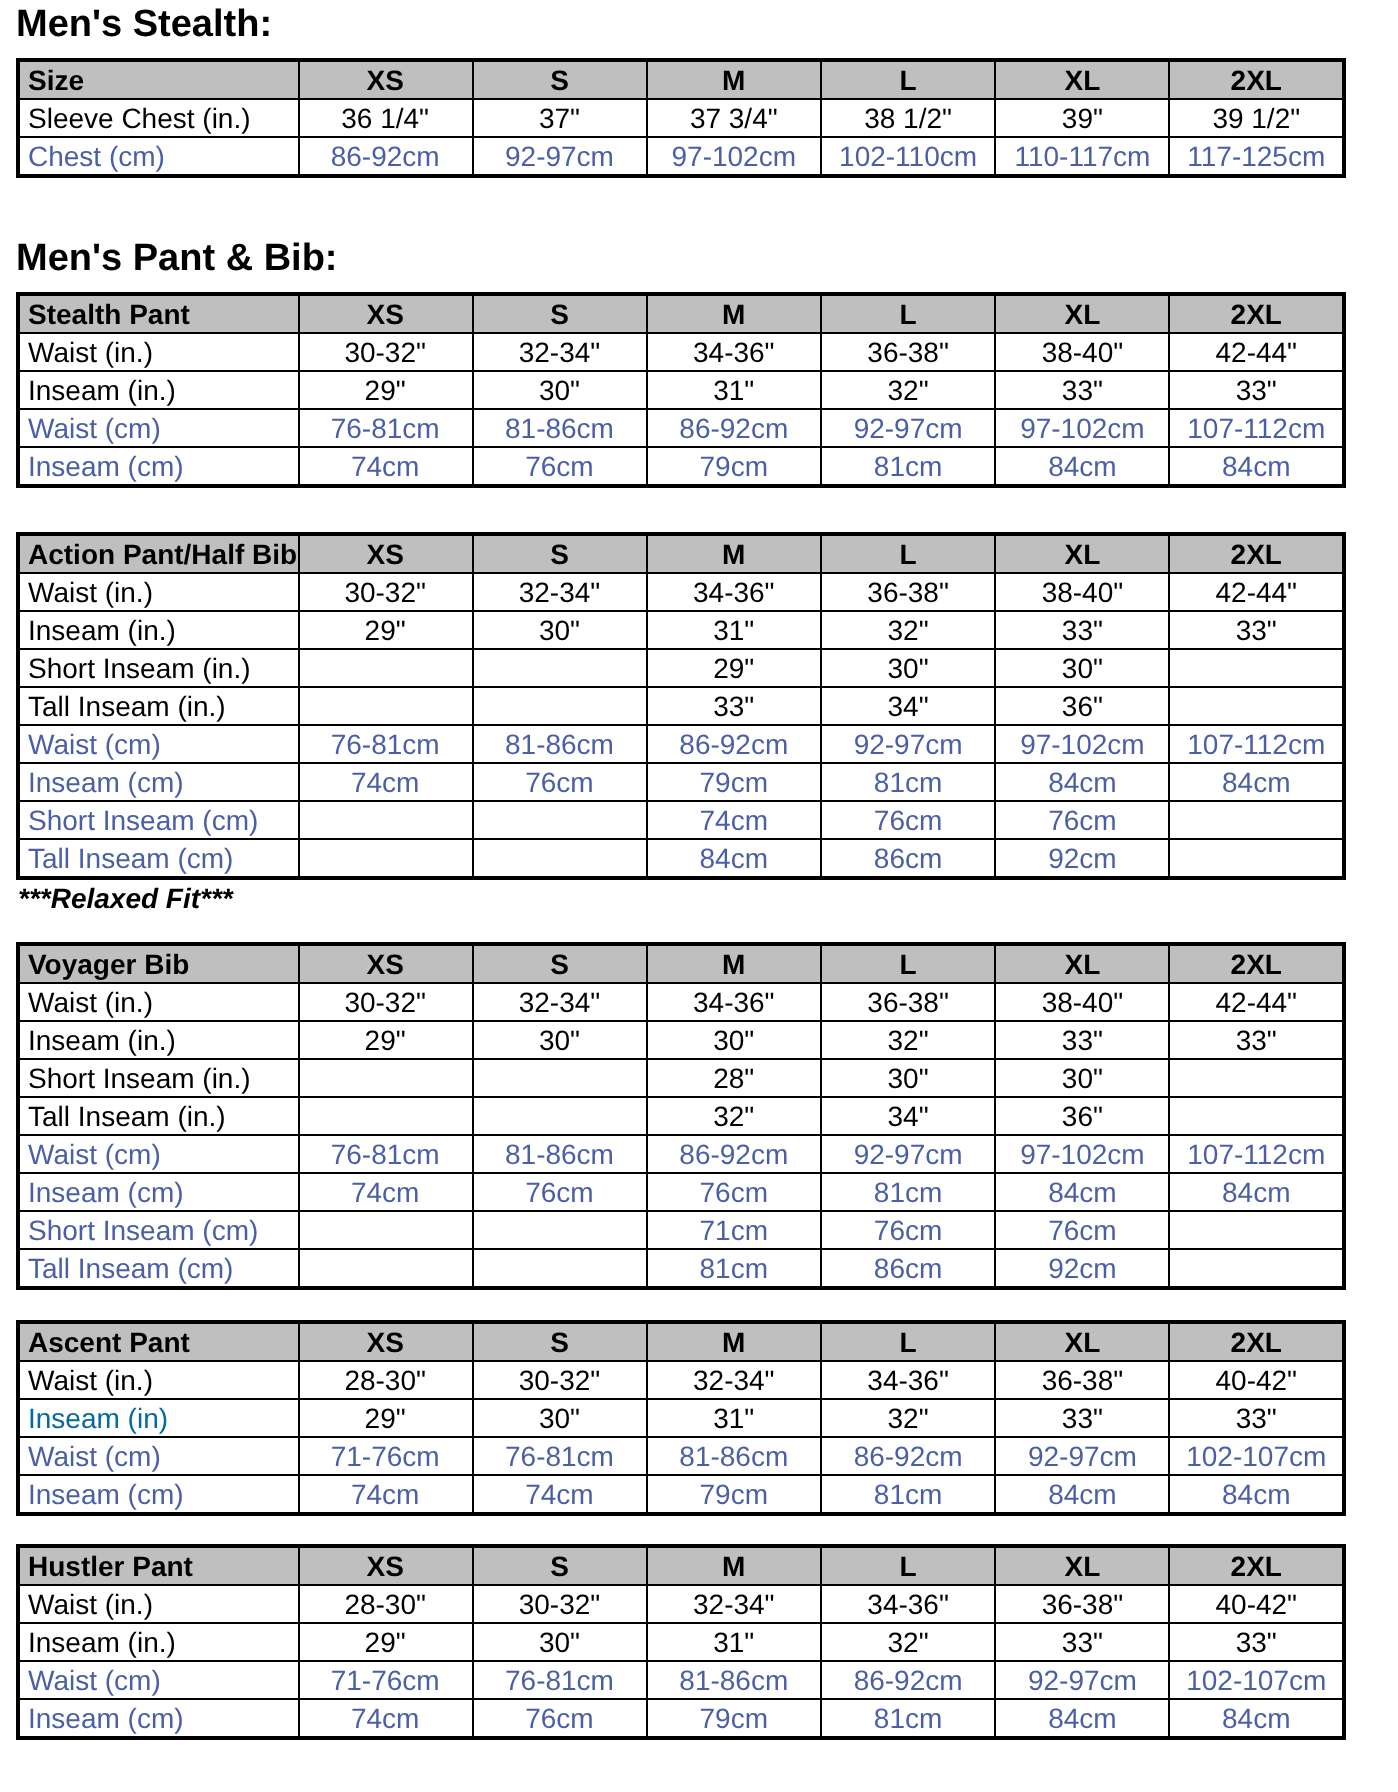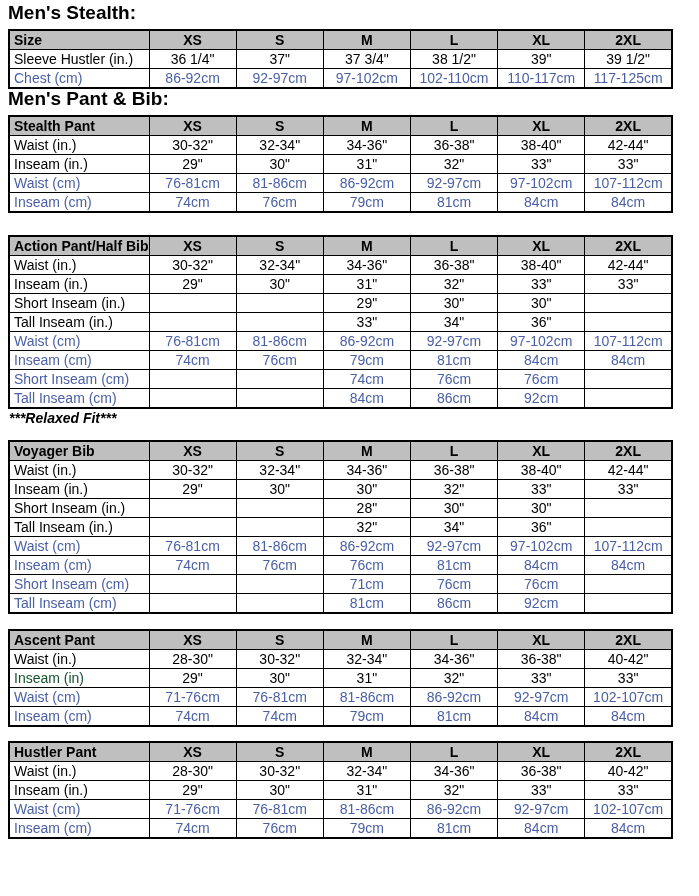--- a/index.html
+++ b/index.html
@@ -18,20 +18,21 @@
     padding: 3px 26px 0 8px;
   }
   .section-title {
     font-weight: bold;
     font-size: 19px;
     line-height: 19px;
     color: #000;
     margin: 0 0 7px 0;
   }
   .section-title.pant {
+    margin-top: 31px;
   }
   table.size-table {
     border-collapse: collapse;
     table-layout: fixed;
     width: 665px;
     border: 2px solid #000;
   }
   table.size-table col.label-col { width: 140px; }
   table.size-table th,
   table.size-table td {
@@ -87,21 +88,21 @@
           <th style="background: rgb(191, 191, 191);">XS</th>
           <th style="background: rgb(191, 191, 191);">S</th>
           <th style="background: rgb(191, 191, 191);">M</th>
           <th style="background: rgb(191, 191, 191);">L</th>
           <th style="background: rgb(191, 191, 191);">XL</th>
           <th style="background: rgb(191, 191, 191);">2XL</th>
         </tr>
       </thead>
       <tbody>
         <tr>
-          <td class="label-col" style="color: rgb(0, 0, 0);">Sleeve Hustler (in.)</td>
+          <td class="label-col" style="color: rgb(0, 0, 0);">Sleeve Chest (in.)</td>
           <td style="color: rgb(0, 0, 0);">36 1/4"</td>
           <td style="color: rgb(0, 0, 0);">37"</td>
           <td style="color: rgb(0, 0, 0);">37 3/4"</td>
           <td style="color: rgb(0, 0, 0);">38 1/2"</td>
           <td style="color: rgb(0, 0, 0);">39"</td>
           <td style="color: rgb(0, 0, 0);">39 1/2"</td>
         </tr>
         <tr>
           <td class="label-col" style="color: rgb(74, 95, 165);">Chest (cm)</td>
           <td style="color: rgb(74, 95, 165);">86-92cm</td>
@@ -398,21 +399,21 @@
         <tr>
           <td class="label-col" style="color: rgb(0, 0, 0);">Waist (in.)</td>
           <td style="color: rgb(0, 0, 0);">28-30"</td>
           <td style="color: rgb(0, 0, 0);">30-32"</td>
           <td style="color: rgb(0, 0, 0);">32-34"</td>
           <td style="color: rgb(0, 0, 0);">34-36"</td>
           <td style="color: rgb(0, 0, 0);">36-38"</td>
           <td style="color: rgb(0, 0, 0);">40-42"</td>
         </tr>
         <tr>
-          <td class="label-col" style="color: #14532d;">Inseam (in)</td>
+          <td class="label-col" style="color: #0369a1;">Inseam (in)</td>
           <td style="color: rgb(0, 0, 0);">29"</td>
           <td style="color: rgb(0, 0, 0);">30"</td>
           <td style="color: rgb(0, 0, 0);">31"</td>
           <td style="color: rgb(0, 0, 0);">32"</td>
           <td style="color: rgb(0, 0, 0);">33"</td>
           <td style="color: rgb(0, 0, 0);">33"</td>
         </tr>
         <tr>
           <td class="label-col" style="color: rgb(74, 95, 165);">Waist (cm)</td>
           <td style="color: rgb(74, 95, 165);">71-76cm</td>

